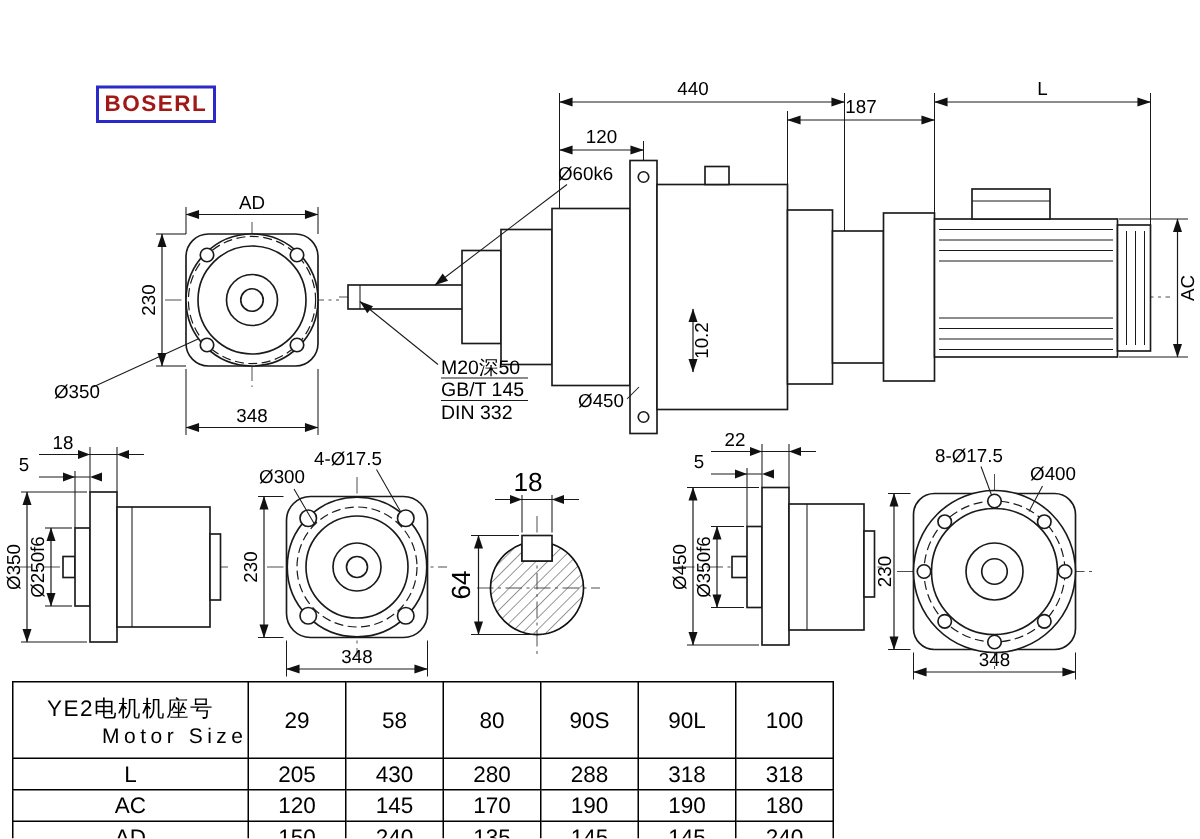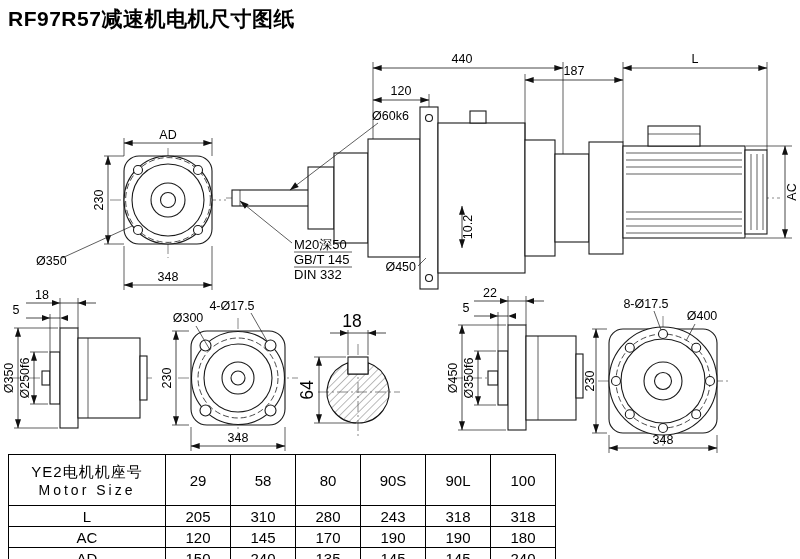--- a/index.html
+++ b/index.html
@@ -26,21 +26,21 @@
   .nt { font-size:13px; }
   .bt { font-size:17.5px; }
 
   
   .size-table { position:absolute; left:8px; top:454px; border-collapse:collapse; background:#fff; }
   .size-table th, .size-table td { border:1px solid #000; text-align:center; vertical-align:middle;
        font-weight:normal; font-size:15px; color:#000; padding:0; }
   .size-table tr.hdr { height:51px; }
   .size-table tr.data { height:21px; }
   .cn { font-size:15px; letter-spacing:1px; }
-  .en { font-size:14px; letter-spacing:3px; }
+  .en { font-size:14px; letter-spacing:3px;text-align:right; }
 </style>
 </head>
 <body>
 
 <div class="canvas">
 
 <svg class="draw" width="800" height="454" viewBox="0 0 800 454">
   <defs>
     <marker id="ar" markerWidth="10" markerHeight="8" refX="9.2" refY="4" orient="auto-start-reverse" markerUnits="userSpaceOnUse">
       <path d="M0.5,1 L9.5,4 L0.5,7 Z" fill="#111"></path>
@@ -295,21 +295,21 @@
       <line class="dl" x1="596" y1="329" x2="596" y2="433" marker-start="url(#ar)" marker-end="url(#ar)"></line>
       <text class="dt" x="594" y="381" text-anchor="middle" transform="rotate(-90 594 381)">230</text>
       <line class="t" x1="609" y1="435" x2="609" y2="453"></line>
       <line class="t" x1="717" y1="435" x2="717" y2="453"></line>
       <line class="dl" x1="609" y1="448" x2="717" y2="448" marker-start="url(#ar)" marker-end="url(#ar)"></line>
       <text class="dt" x="663" y="444" text-anchor="middle">348</text>
     </g>
   </g>
 </svg>
 
-<div class="title">RF97R57减速机电机尺寸图纸</div>
+<div class="logo">BOSERL</div>
 
 <table class="size-table">
   <colgroup>
     <col style="width:157px">
         <col style="width:65px">
         <col style="width:65px">
         <col style="width:65px">
     <col style="width:65px">
         <col style="width:65px">
         <col style="width:65px">
@@ -323,23 +323,23 @@
       <th>29</th>
       <th>58</th>
       <th>80</th>
       <th>90S</th>
       <th>90L</th>
       <th>100</th>
     </tr>
     <tr class="data">
       <td>L</td>
       <td>205</td>
-      <td>310</td>
+      <td>430</td>
       <td>280</td>
-      <td>243</td>
+      <td>288</td>
       <td>318</td>
       <td>318</td>
     </tr>
     <tr class="data">
       <td>AC</td>
       <td>120</td>
       <td>145</td>
       <td>170</td>
       <td>190</td>
       <td>190</td>

